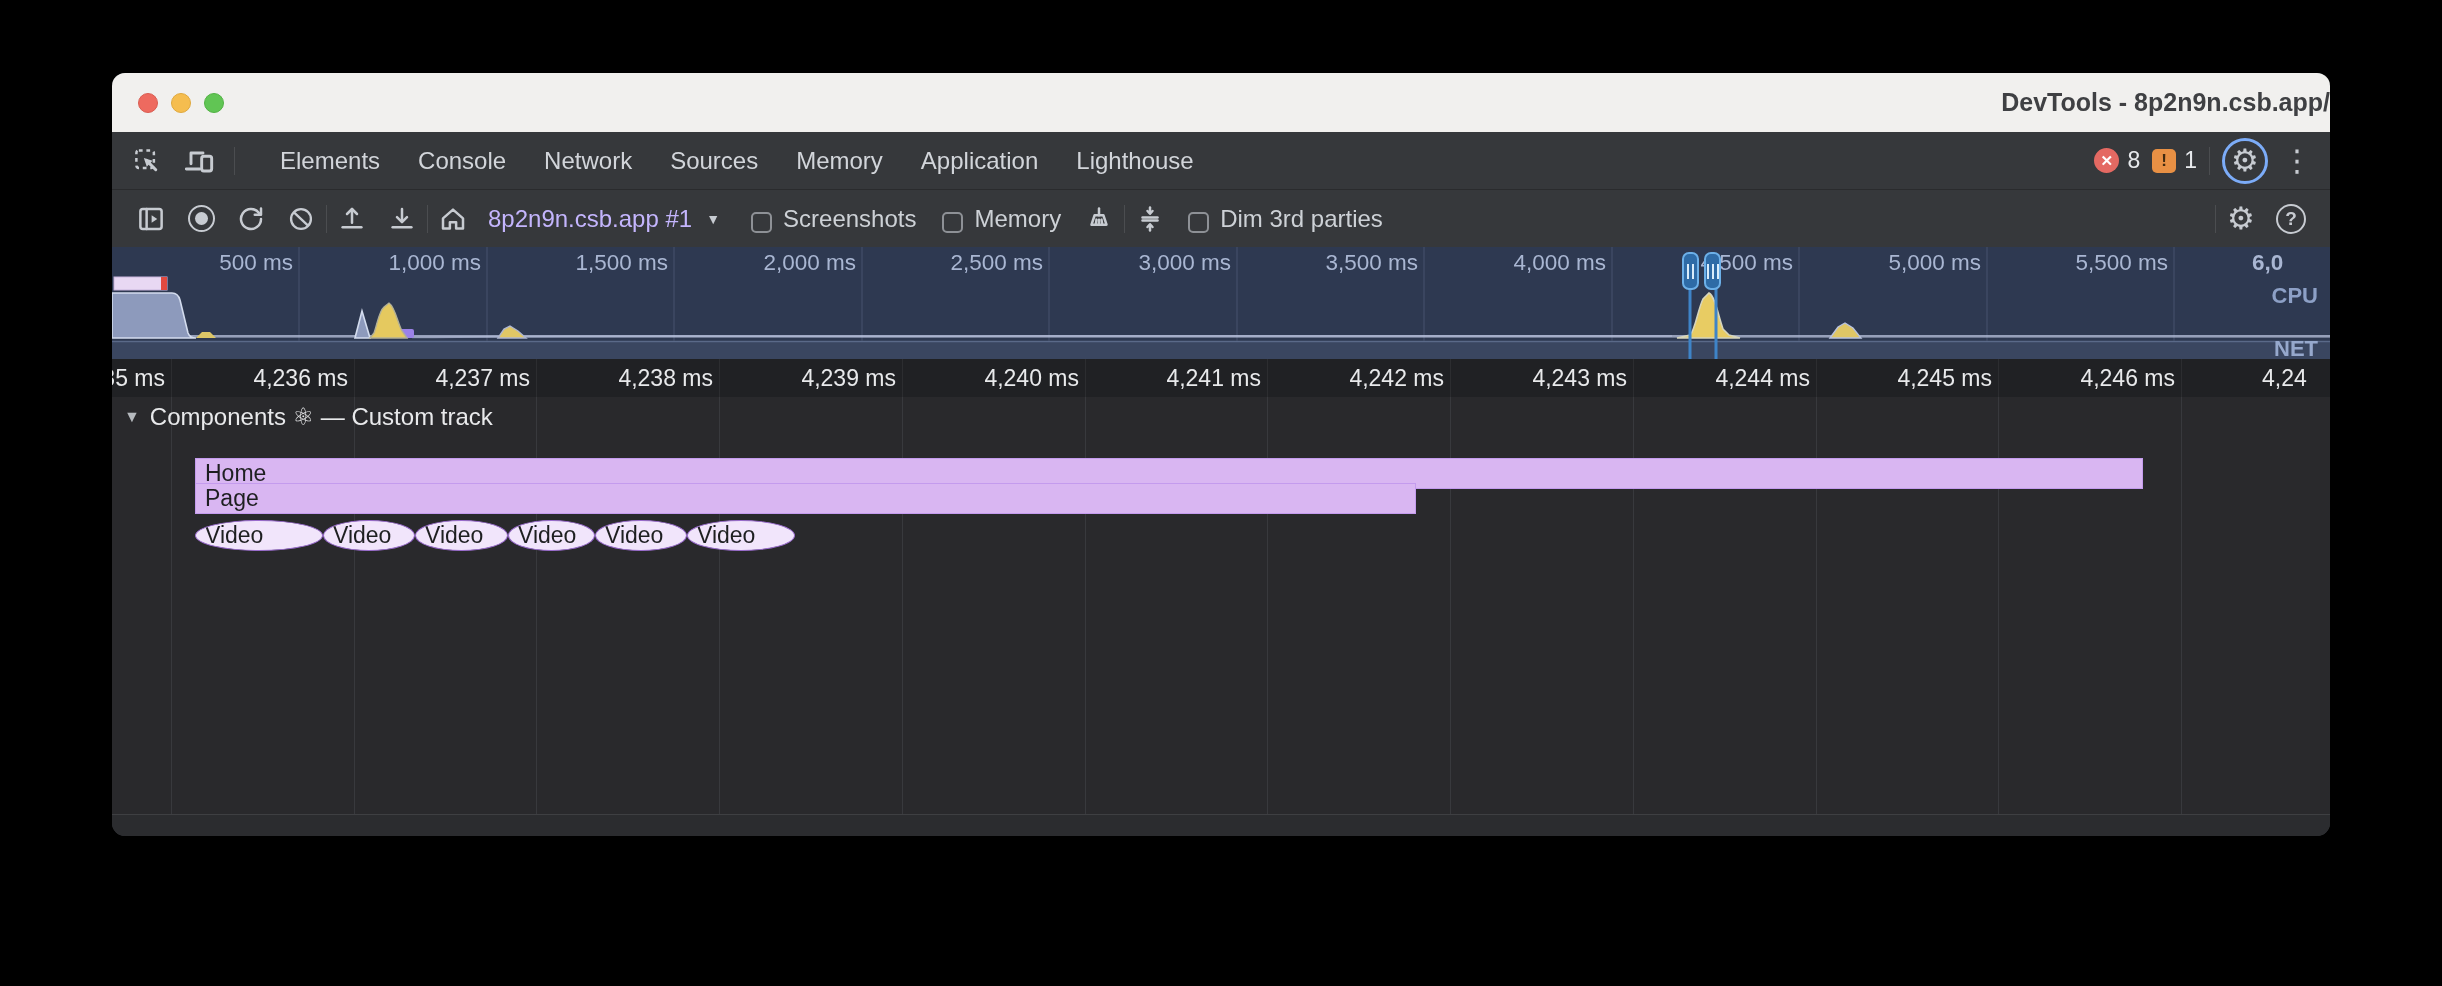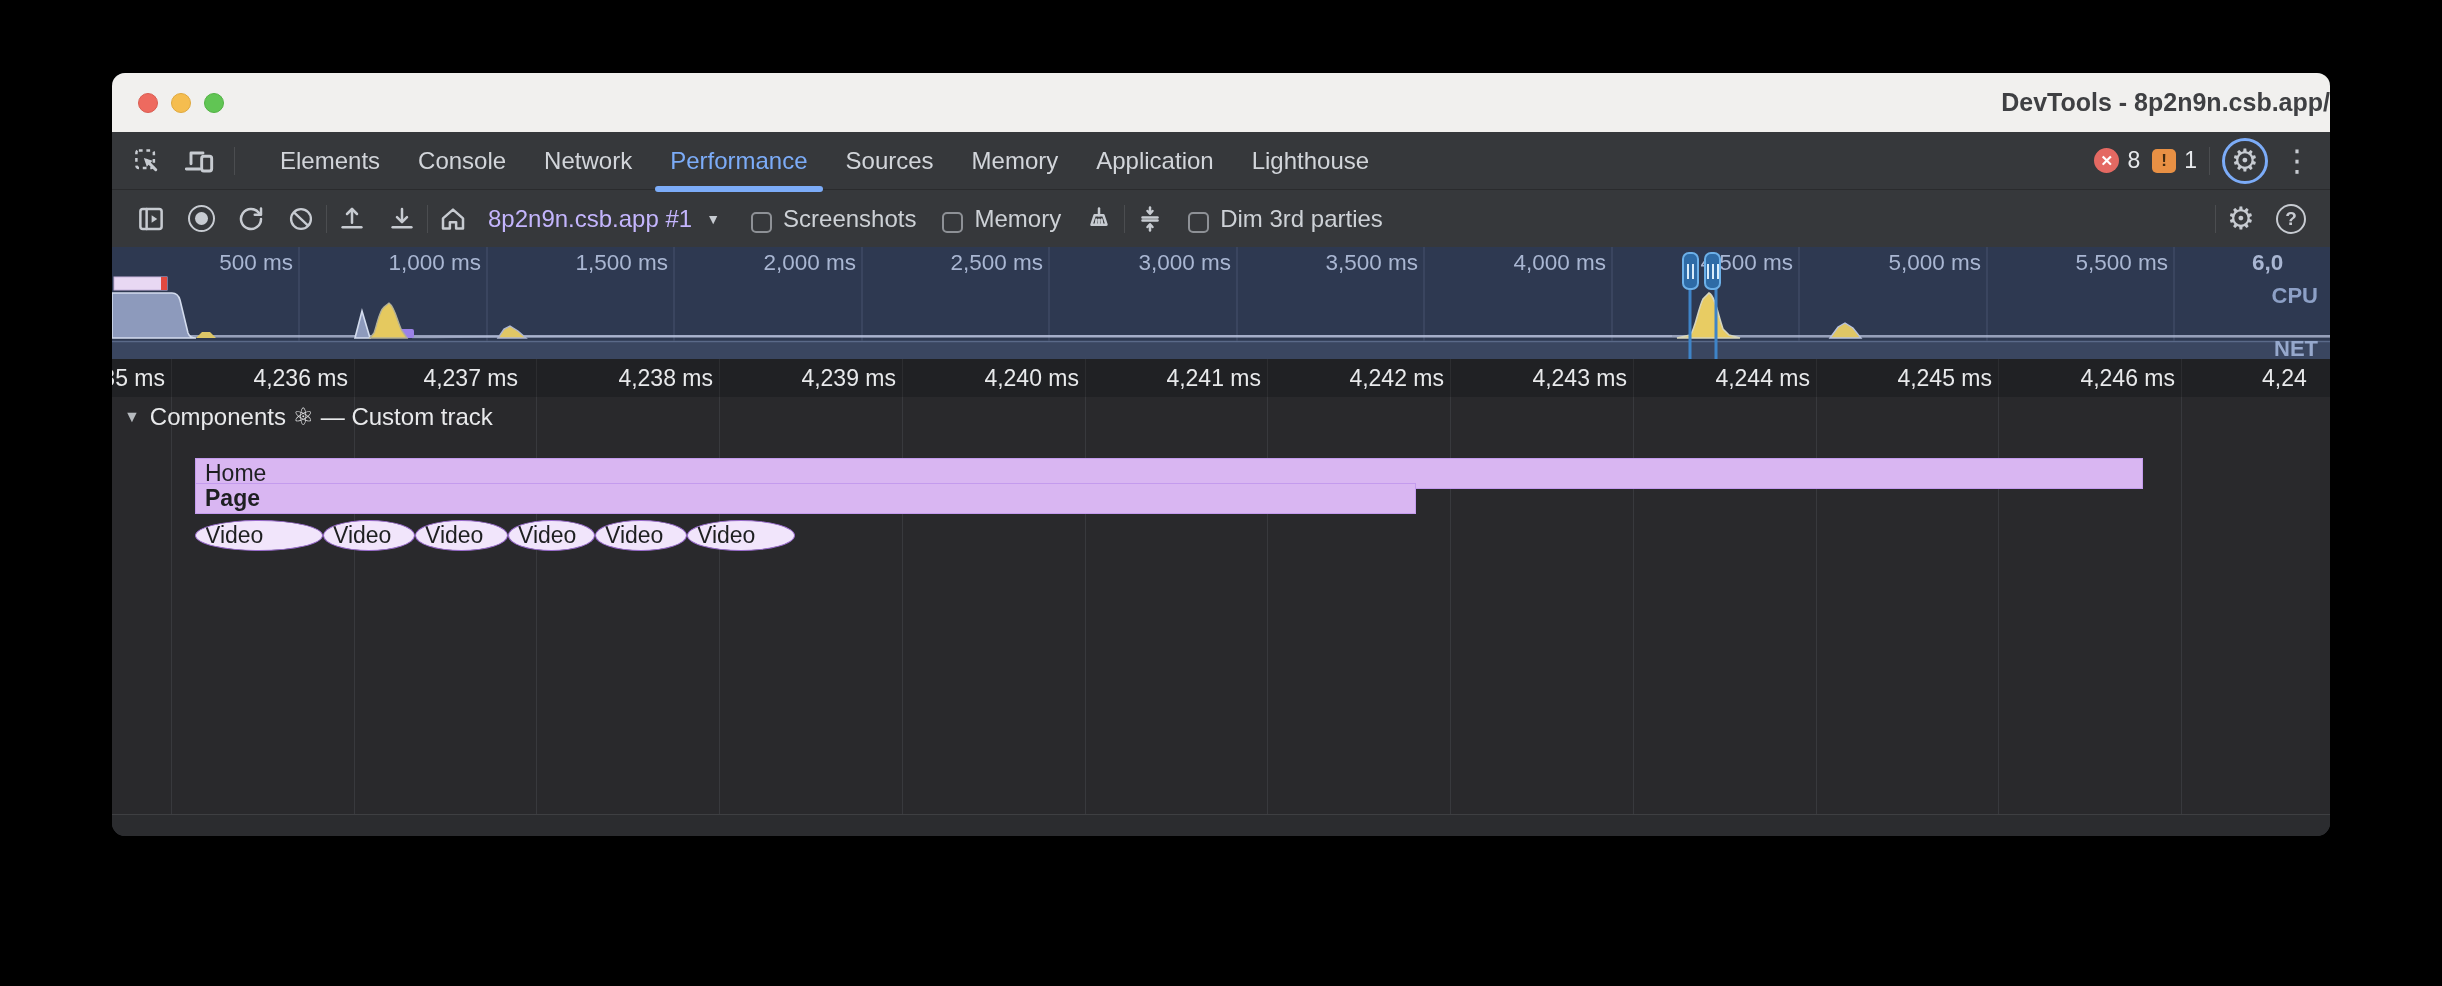--- a/index.html
+++ b/index.html
@@ -135,24 +135,20 @@
     </div>
     <div class="tabs">
       <div class="tab">
           <span>Elements</span>
         </div>
       <div class="tab">
           <span>Console</span>
         </div>
       <div class="tab">
           <span>Network</span>
-        </div>
-      <div class="tab active">
-          <span>Performance</span>
-          <span class="underline"></span>
         </div>
       <div class="tab">
           <span>Sources</span>
         </div>
       <div class="tab">
           <span>Memory</span>
         </div>
       <div class="tab">
           <span>Application</span>
         </div>
@@ -341,21 +337,21 @@
     <div class="r2-gl" style="left:790px;"></div>
       <div class="r2-gl" style="left:973px;"></div>
     <div class="r2-gl" style="left:1155px;"></div>
       <div class="r2-gl" style="left:1338px;"></div>
     <div class="r2-gl" style="left:1521px;"></div>
       <div class="r2-gl" style="left:1704px;"></div>
     <div class="r2-gl" style="left:1886px;"></div>
       <div class="r2-gl" style="left:2069px;"></div>
     <div class="r2-tick" style="left:-81px; width:134px;">35 ms</div>
     <div class="r2-tick" style="left:102px; width:134px;">4,236 ms</div>
-    <div class="r2-tick" style="left:272px; width:134px;">4,237 ms</div>
+    <div class="r2-tick" style="left:284px; width:134px;">4,237 ms</div>
     <div class="r2-tick" style="left:467px; width:134px;">4,238 ms</div>
     <div class="r2-tick" style="left:650px; width:134px;">4,239 ms</div>
     <div class="r2-tick" style="left:833px; width:134px;">4,240 ms</div>
     <div class="r2-tick" style="left:1015px;width:134px;">4,241 ms</div>
     <div class="r2-tick" style="left:1198px;width:134px;">4,242 ms</div>
     <div class="r2-tick" style="left:1381px;width:134px;">4,243 ms</div>
     <div class="r2-tick" style="left:1564px;width:134px;">4,244 ms</div>
     <div class="r2-tick" style="left:1746px;width:134px;">4,245 ms</div>
     <div class="r2-tick" style="left:1929px;width:134px;">4,246 ms</div>
     <div class="r2-tick clip" style="left:2150px;width:80px;">4,24</div>
@@ -374,21 +370,21 @@
       <div class="gl" style="left:1704px;"></div>
     <div class="gl" style="left:1886px;"></div>
       <div class="gl" style="left:2069px;"></div>
 
     <div class="track-header">
       <span class="tri">▼</span>
       <span class="track-title">Components ⚛ — Custom track</span>
     </div>
 
     <div class="bar dark" style="top:49px; left:83px; width:1948px;margin-top:12px;">Home</div>
-    <div class="bar dark" style="top:86px; left:83px; width:1221px;font-weight:bold;">Page</div>
+    <div class="bar dark" style="top:86px; left:83px; width:1221px;">Page</div>
     <div class="bar light" style="top:123px; left:83px;  width:128px;">Video</div>
     <div class="bar light" style="top:123px; left:211px; width:92px;">Video</div>
     <div class="bar light" style="top:123px; left:303px; width:93px;">Video</div>
     <div class="bar light" style="top:123px; left:396px; width:87px;">Video</div>
     <div class="bar light" style="top:123px; left:483px; width:92px;">Video</div>
     <div class="bar light" style="top:123px; left:575px; width:108px;">Video</div>
   </div>
 
   <div class="band"></div>
 

